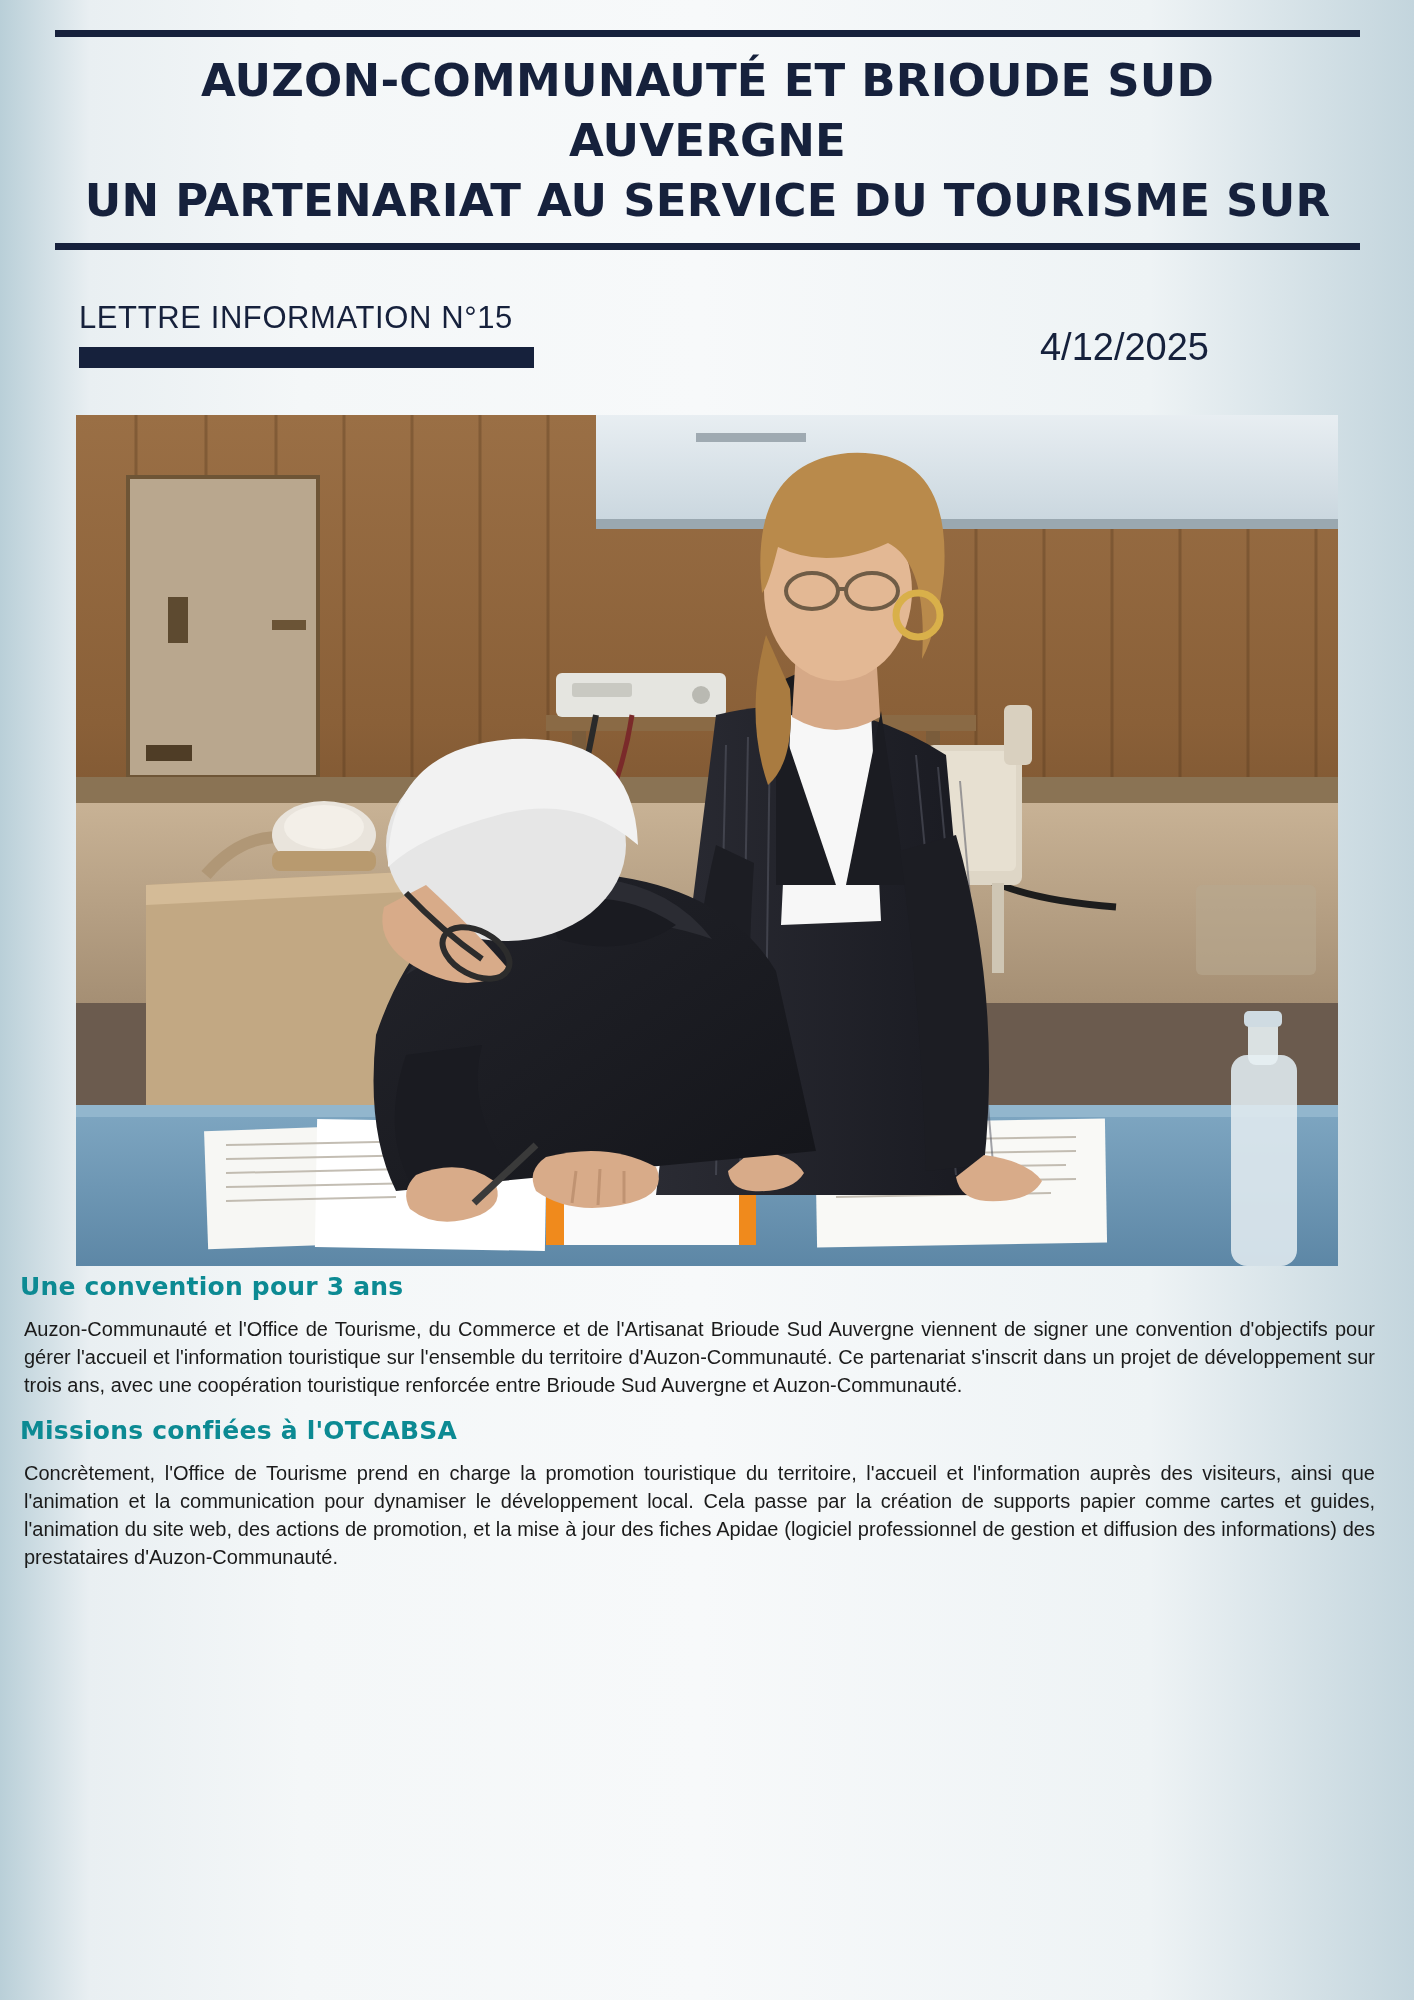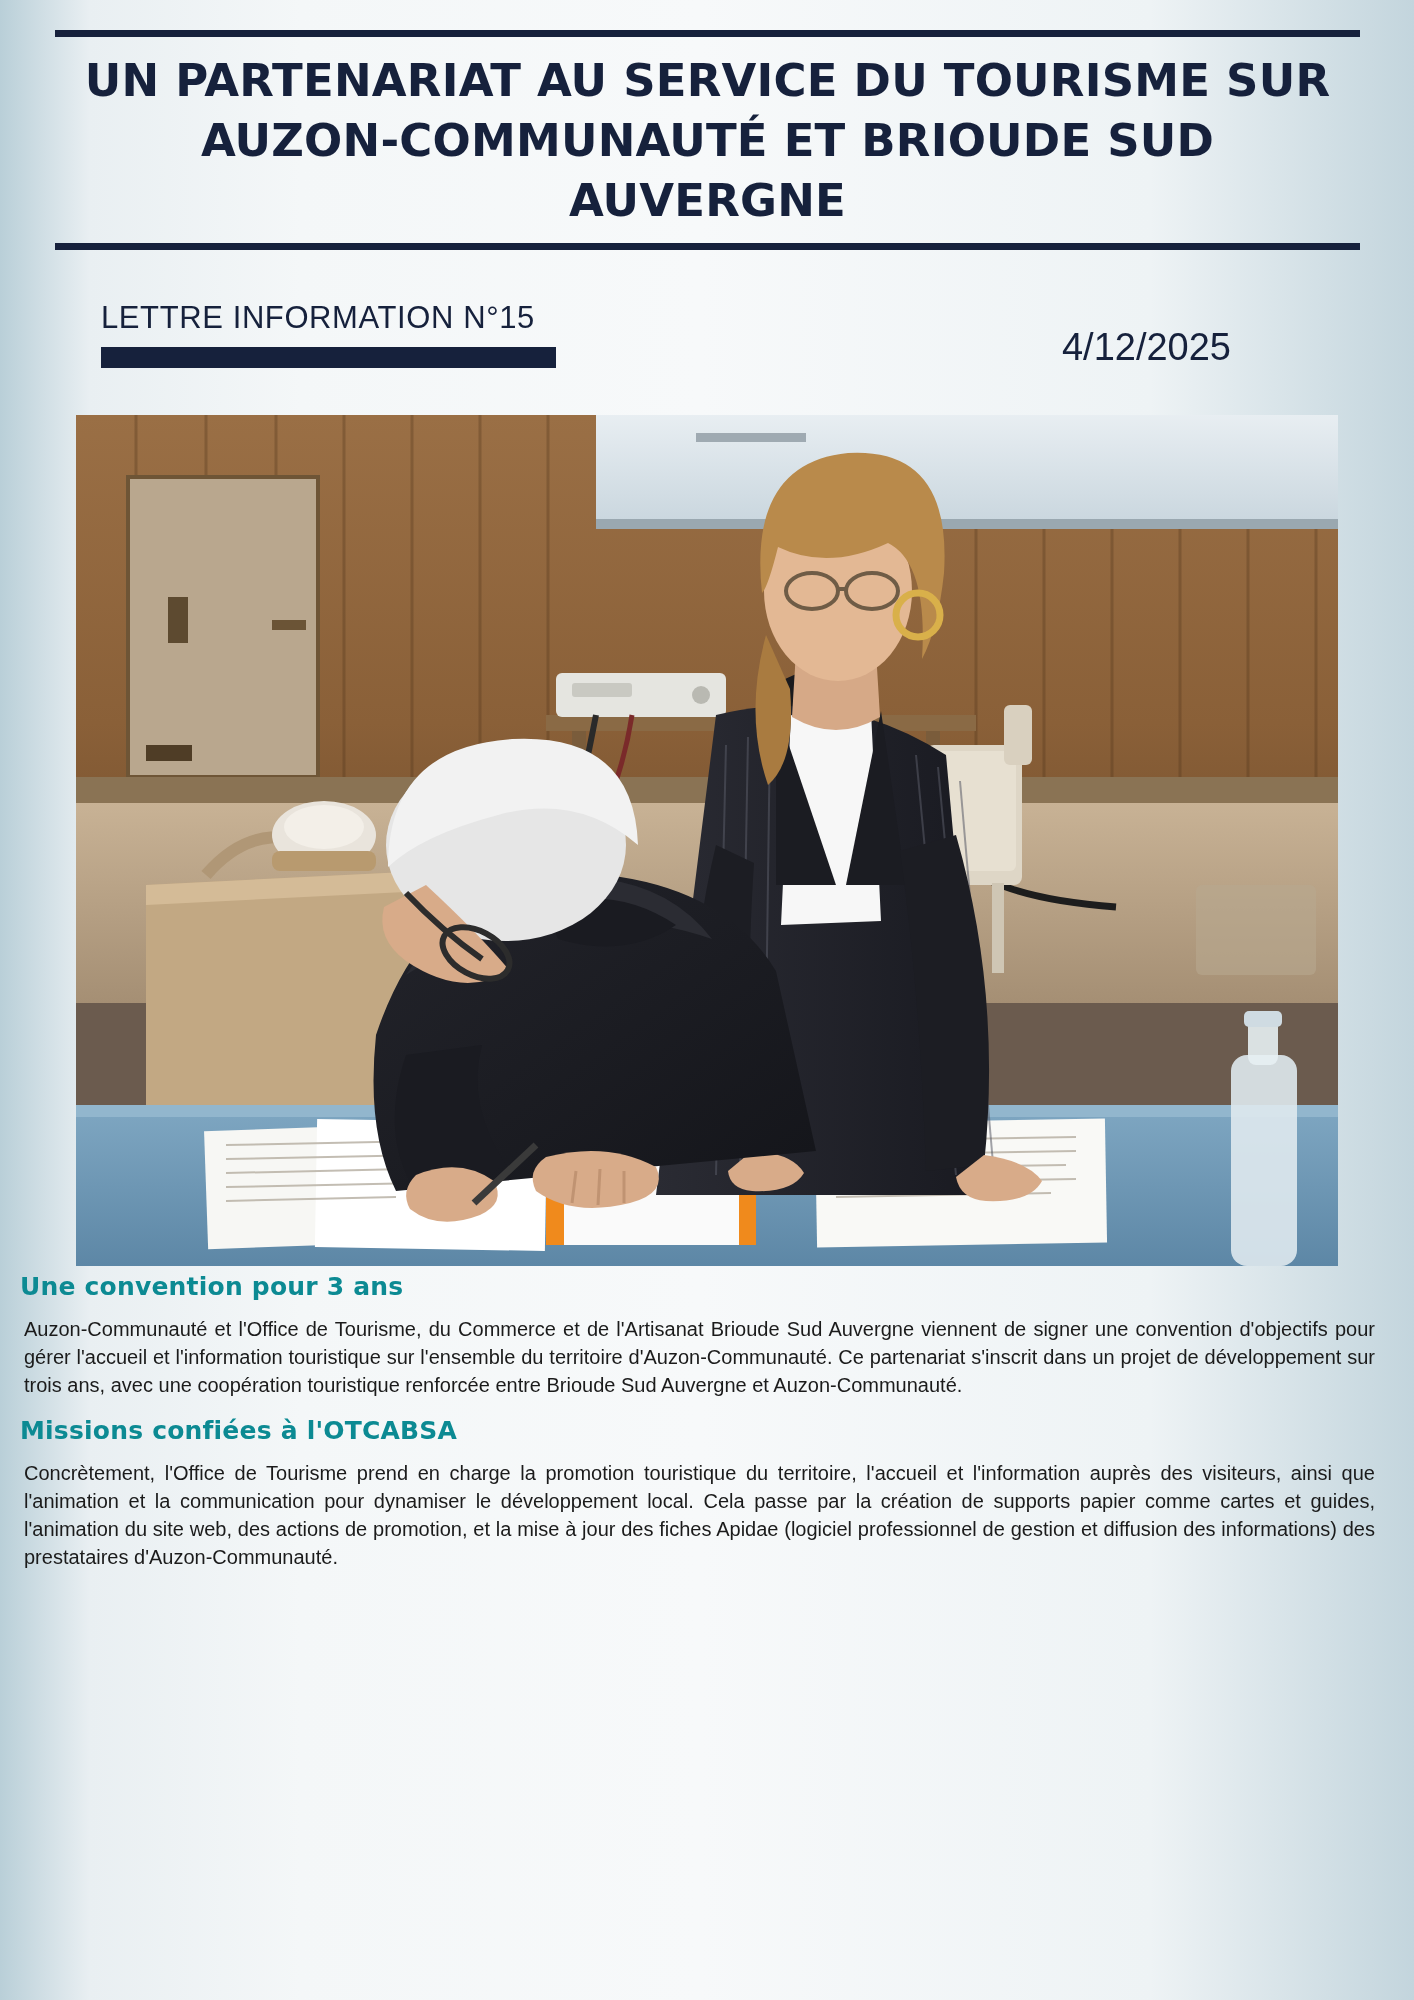--- a/index.html
+++ b/index.html
@@ -50,21 +50,21 @@
     text-align: center;
     text-transform: uppercase;
     margin: 0;
     padding: 0 4px;
   }
   .title .line { display: block; }
 
   
   .subrow {
     position: absolute;
-    left: 101px;
+    left: 79px;
     top: 300px;
     width: 1230px;
     display: flex;
     align-items: flex-start;
     justify-content: space-between;
   }
   .issue-wrap { position: relative; }
   .issue {
     font-family: "Liberation Sans", sans-serif;
     font-size: 31px;
@@ -126,22 +126,22 @@
   .para:last-child { margin-bottom: 0; }
 </style>
 </head>
 <body>
 
 <div class="page">
 
   <div class="header">
     <div class="rule rule-top"></div>
     <h1 class="title">
+      <span class="line">AUZON-COMMUNAUTÉ ET BRIOUDE SUD AUVERGNE</span>
       <span class="line">UN PARTENARIAT AU SERVICE DU TOURISME SUR</span>
-      <span class="line">AUZON-COMMUNAUTÉ ET BRIOUDE SUD AUVERGNE</span>
     </h1>
     <div class="rule rule-bottom"></div>
   </div>
 
   <div class="subrow">
     <div class="issue-wrap">
       <div class="issue">LETTRE INFORMATION N°15</div>
       <div class="issue-underline"></div>
     </div>
     <div class="date">4/12/2025</div>

